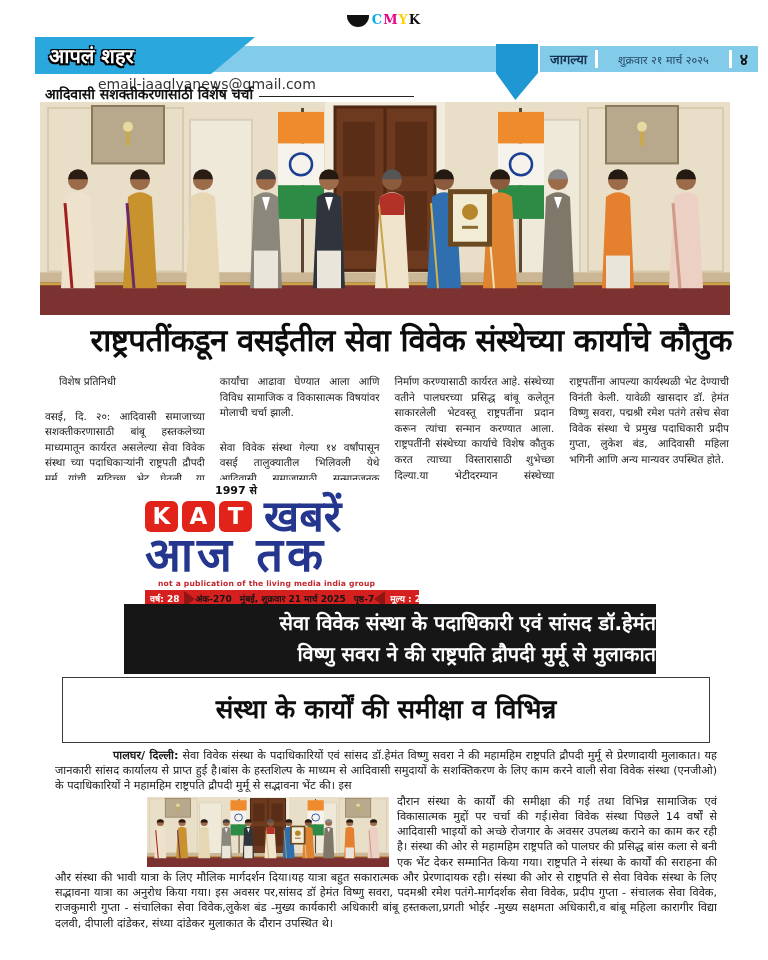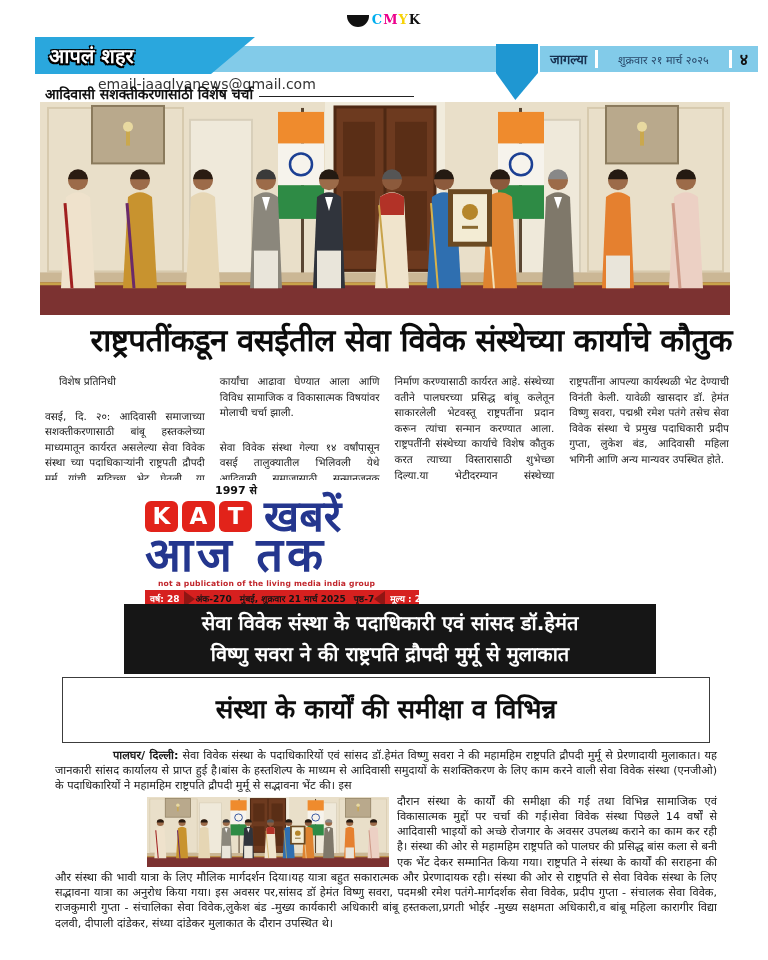--- a/index.html
+++ b/index.html
@@ -48,21 +48,21 @@
   .kat-word1 { font-size:43px; font-weight:800; color:#24368e; line-height:0.85; margin-left:8px; }
   .kat-word2 { font-size:47px; font-weight:800; color:#24368e; line-height:0.95; letter-spacing:4px; margin-top:-2px; }
   .kat-tag { color:#c1272d; font-size:7.6px; font-weight:bold; margin-top:2px; letter-spacing:0.2px;padding-left:13px; }
   .kat-strip { margin-top:2px; height:17px; background:#d6201f; display:flex; align-items:center; font-size:9px; overflow:hidden; }
   .kat-strip .chip { color:#fff; font-weight:bold; padding:0 5px; white-space:nowrap; }
   .arrow-r { width:0; height:0; border-top:8.5px solid transparent; border-bottom:8.5px solid transparent; border-left:11px solid #8f1513; }
   .arrow-l { width:0; height:0; border-top:8.5px solid transparent; border-bottom:8.5px solid transparent; border-right:11px solid #8f1513; }
   .kat-mid { flex:1; display:flex; justify-content:center; gap:8px; color:#141414; font-weight:bold; white-space:nowrap; }
 
   
-  .blackbox { position:absolute; left:124px; top:604px; width:532px; height:70px; background:#161616; color:#fff; display:flex; flex-direction:column; justify-content:center; text-align:center; font-size:20px; font-weight:bold; line-height:1.55; }
+  .blackbox { position:absolute; left:124px; top:604px; width:532px; height:70px; background:#161616; color:#fff; display:flex; flex-direction:column; justify-content:center; text-align:right; font-size:20px; font-weight:bold; line-height:1.55; }
 
   
   .subhead { position:absolute; left:62px; top:677px; width:648px; height:66px; border:1px solid #3c3c3c; display:flex; flex-direction:column; justify-content:center; text-align:center; font-size:26px; font-weight:800; color:#0d0d0d; line-height:1.22;gap:23px; }
 
   
   .article2 { position:absolute; left:55px; top:748px; width:662px; font-size:11.2px; line-height:1.36; text-align:justify; color:#1a1a1a; }
   .article2 .lead { text-indent:58px; }
   .photo-float { float:left; width:242px; height:70px; margin:3px 8px 3px 92px; background:#e9dfc9; overflow:hidden; }
 </style>
 </head>

